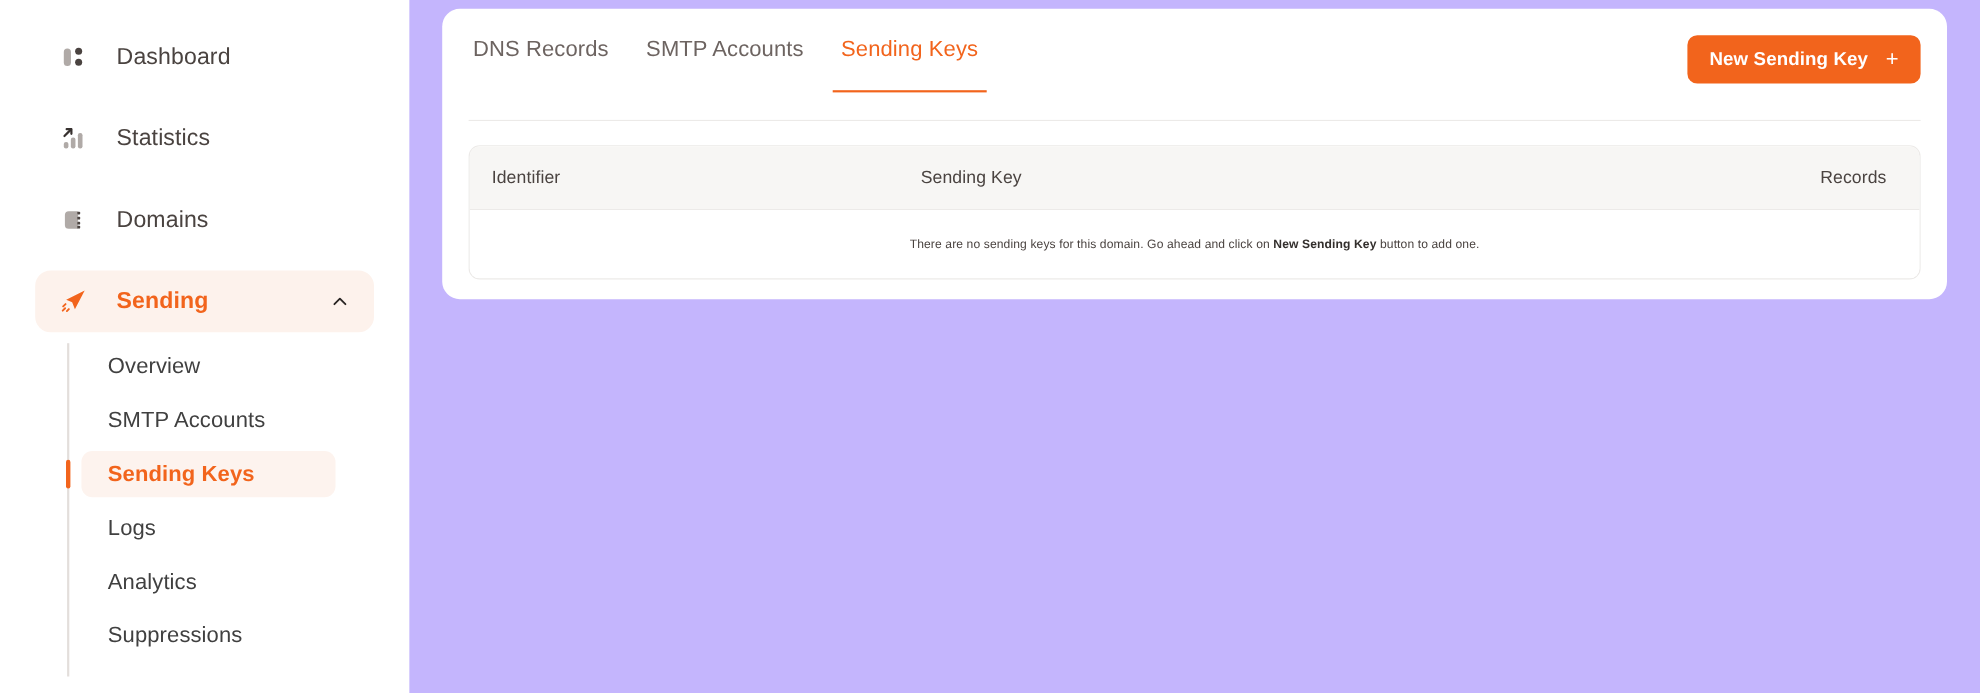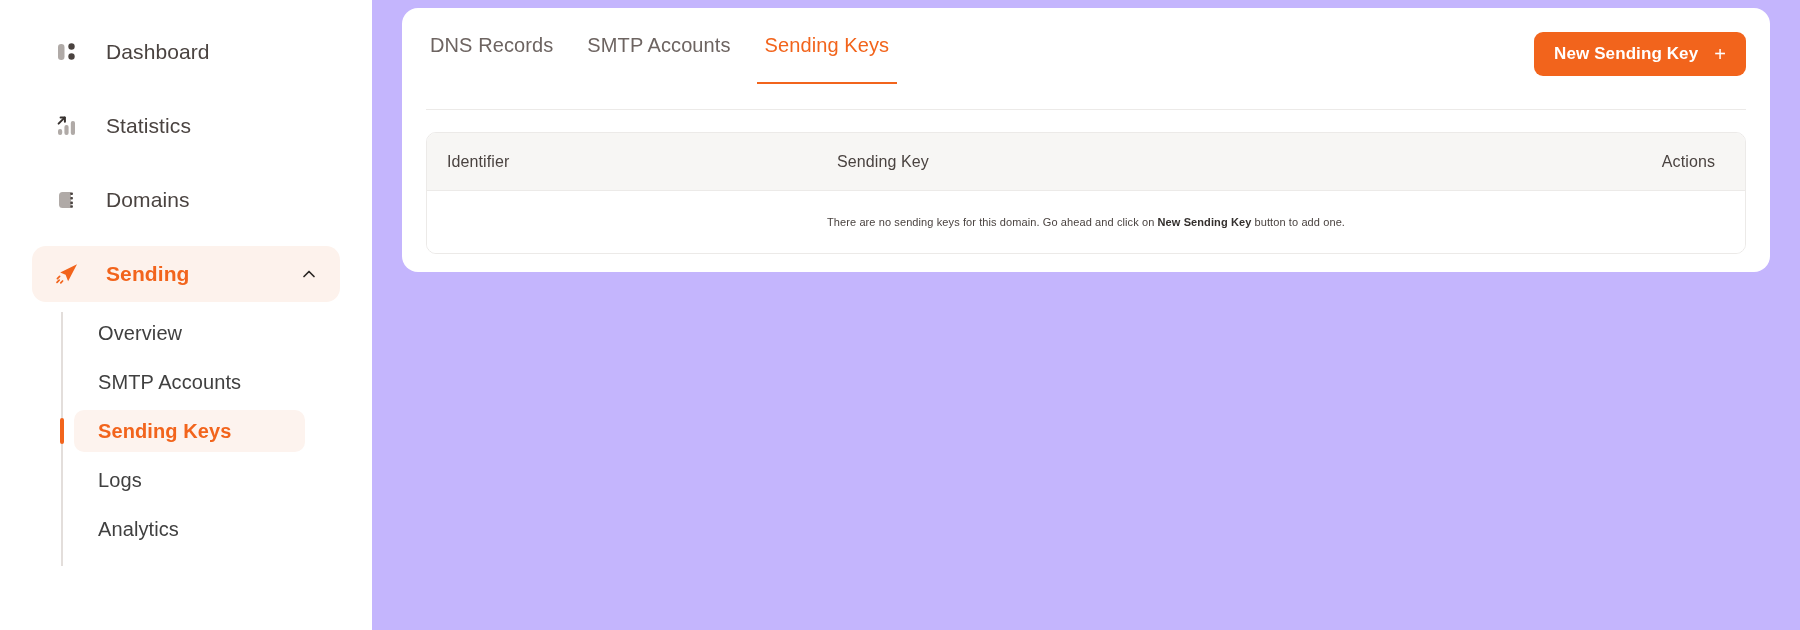--- a/index.html
+++ b/index.html
@@ -310,20 +310,23 @@
       </div>
       <div class="sub-item active">
         <span class="sub-label">Sending Keys</span>
       </div>
       <div class="sub-item">
         <span class="sub-label">Logs</span>
       </div>
       <div class="sub-item">
         <span class="sub-label">Analytics</span>
       </div>
+      <div class="sub-item">
+        <span class="sub-label">Suppressions</span>
+      </div>
     </div>
   </nav>
 
   <main class="main">
     <section class="card">
 
       <div class="tabs">
         <div class="tab">
           <span>DNS Records</span>
         </div>
@@ -337,21 +340,21 @@
         <button class="new-key-btn">
           <span>New Sending Key</span>
           <span class="plus-icon">+</span>
         </button>
       </div>
 
       <div class="table-wrap">
         <div class="table-head">
           <div class="th th-identifier">Identifier</div>
           <div class="th th-key">Sending Key</div>
-          <div class="th th-actions">Actions</div>
+          <div class="th th-actions">Records</div>
         </div>
 
         <div class="table-body">
           <div class="empty-msg"><span>There are no sending keys for this domain. Go ahead and click on </span><b>New Sending Key</b><span> button to add one.</span></div>
         </div>
       </div>
 
     </section>
   </main>
 

